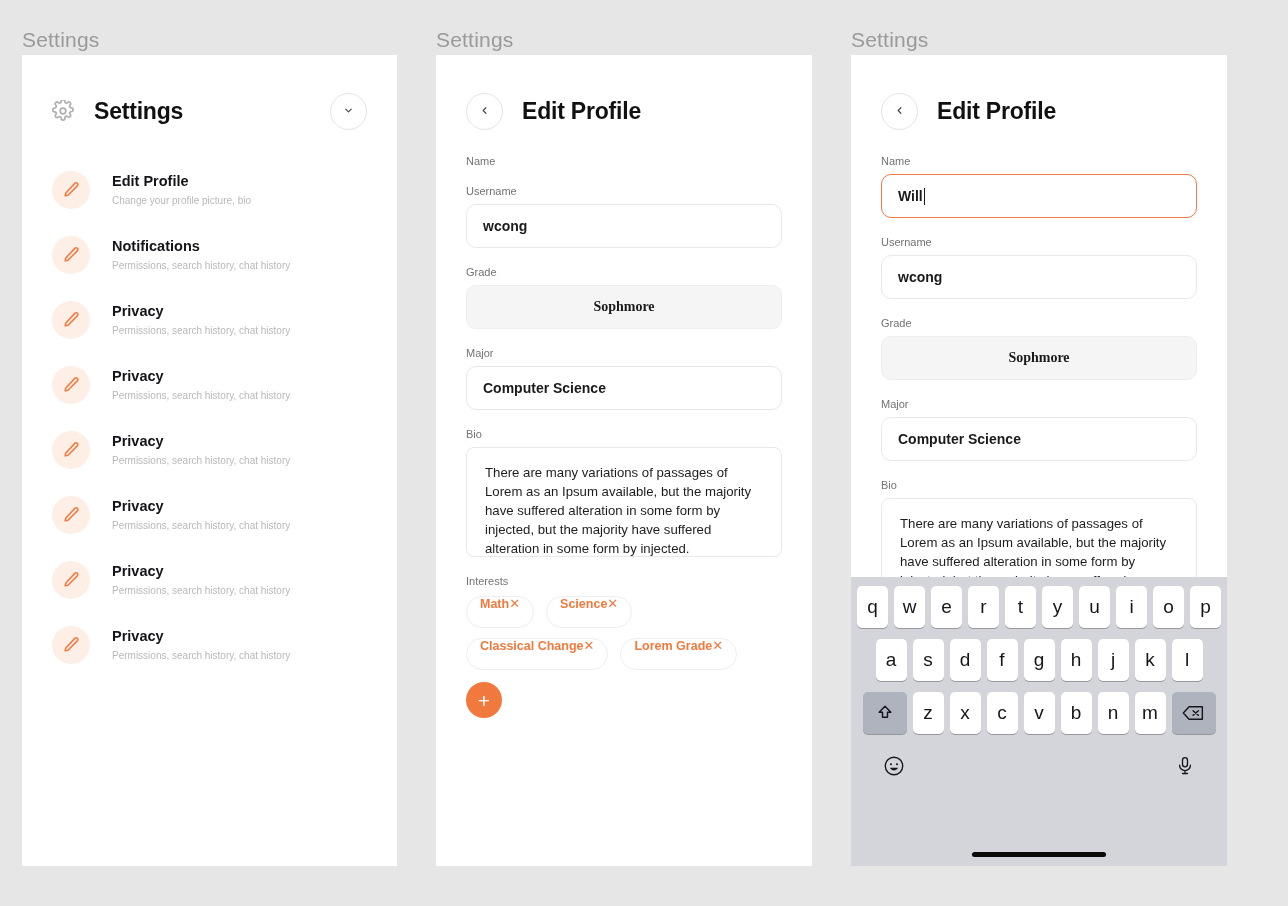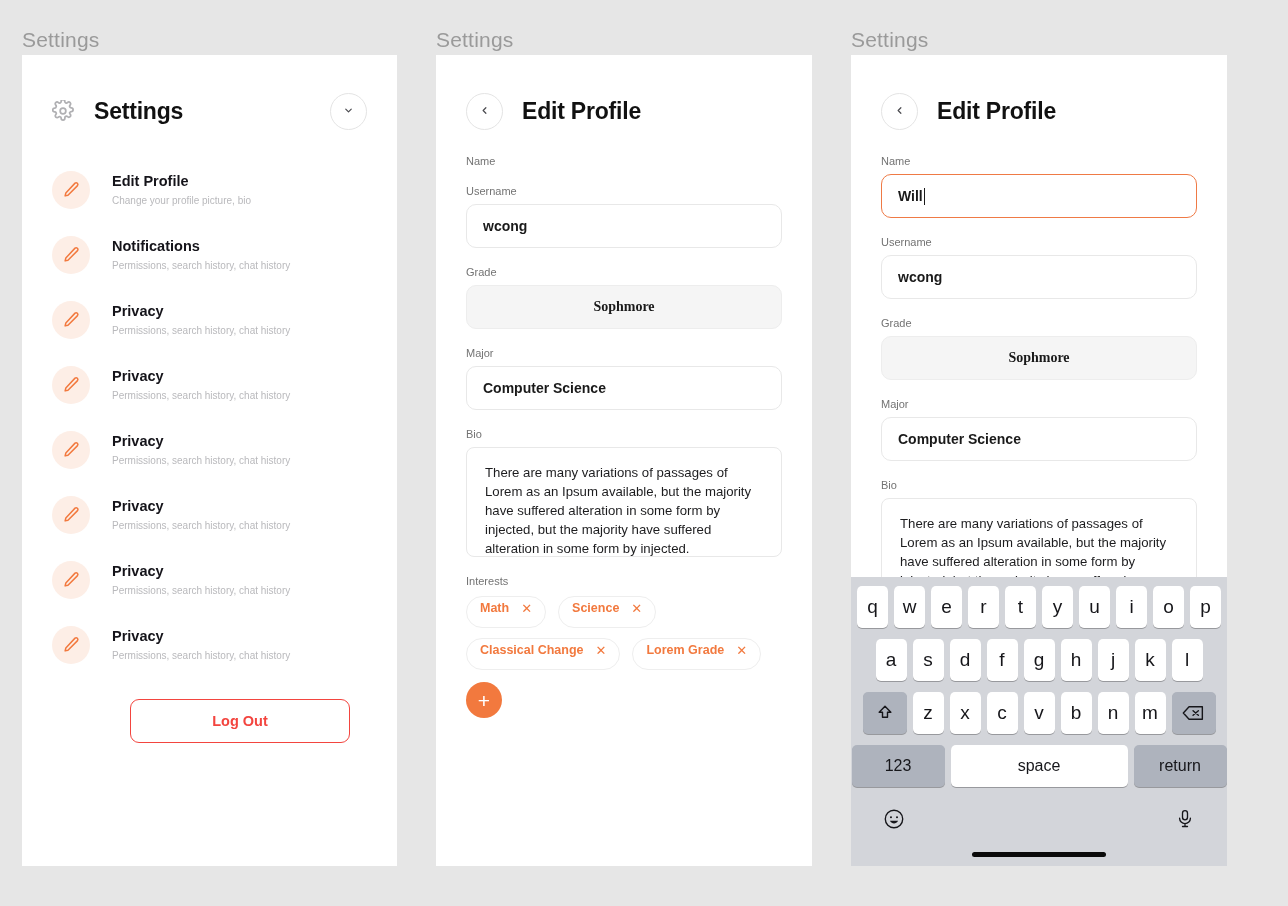--- a/index.html
+++ b/index.html
@@ -98,22 +98,22 @@
   }
   .bio-box {
     border: 1px solid #e8e8e8; border-radius: 8px; background: #fff;
     padding: 16px 18px; height: 110px;
     font-size: 13.2px; line-height: 1.43; color: #1d1d1f; font-weight: 400;
   }
 
   .chips { margin-top: 9px; display: flex; flex-wrap: wrap; gap: 10px 12px; max-width: 310px; }
   .chip {
     height: 32px; border: 1px solid #eeeeee; border-radius: 16px;
-    background: #fff; display: inline-flex; align-items: flex-end;
-    padding: 12px 13px; gap: 12px;
+    background: #fff; display: inline-flex; align-items: flex-start;
+    padding: 0 13px; 
     font-size: 12.5px; font-weight: 700; color: #f2793e;
   }
   .chip-x { font-size: 13px; color: #f2793e; font-weight: 400; line-height: 1; }
   .add-chip {
     margin-top: 12px;
     width: 36px; height: 36px; border-radius: 50%;
     background: #f2793e; color: #fff;
     display: flex; align-items: center; justify-content: center;
     font-size: 21px; font-weight: 300; line-height: 1;
     border: none; cursor: pointer;
@@ -274,21 +274,20 @@
               </svg>
           </div>
           <div class="row-texts">
             <div class="row-title">Privacy</div>
             <div class="row-sub">Permissions, search history, chat history</div>
           </div>
         </div>
 
       </div>
 
-      <button class="logout-btn">Log Out</button>
     </div>
   </div>
 
   <div class="frame-label" style="left:436px; top:28px;">Settings</div>
 
   <div class="phone" id="panel2">
     <div class="p-inner">
       <div class="ep-header">
         <div class="round-btn" style="margin-left:0;">
           <span>
@@ -429,25 +428,20 @@
         <div class="key">v</div>
         <div class="key">b</div>
         <div class="key">n</div>
         <div class="key">m</div>
         <div class="key mod">
           <svg width="23" height="20" viewBox="0 0 26 20" fill="none" stroke="#16161a" stroke-width="1.6" stroke-linecap="round" stroke-linejoin="round">
               <path d="M8 3h15v14H8L1.5 10z"></path>
               <path d="M12.5 7.5l6 5M18.5 7.5l-6 5"></path>
             </svg>
         </div>
-      </div>
-      <div class="krow r4">
-        <div class="key num">123</div>
-        <div class="key space">space</div>
-        <div class="key ret">return</div>
       </div>
       <div class="kbottom">
         <span>
           <svg width="22" height="22" viewBox="0 0 24 24" fill="none" stroke="#16161a" stroke-width="1.5">
               <circle cx="12" cy="12" r="9.5"></circle>
               <circle cx="8.7" cy="10" r="1.1" fill="#16161a" stroke="none"></circle>
               <circle cx="15.3" cy="10" r="1.1" fill="#16161a" stroke="none"></circle>
               <path d="M7.5 14c1.2 2 2.8 3 4.5 3s3.3-1 4.5-3z" fill="#16161a" stroke="none"></path>
             </svg>
         </span>

